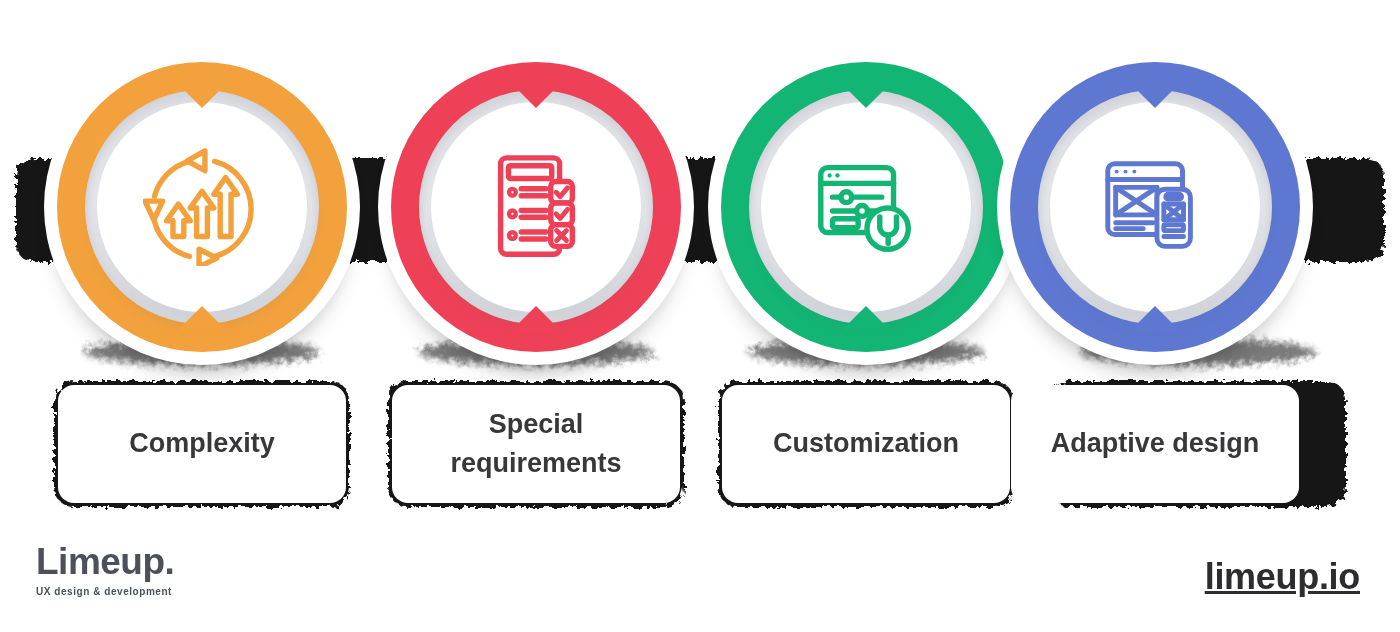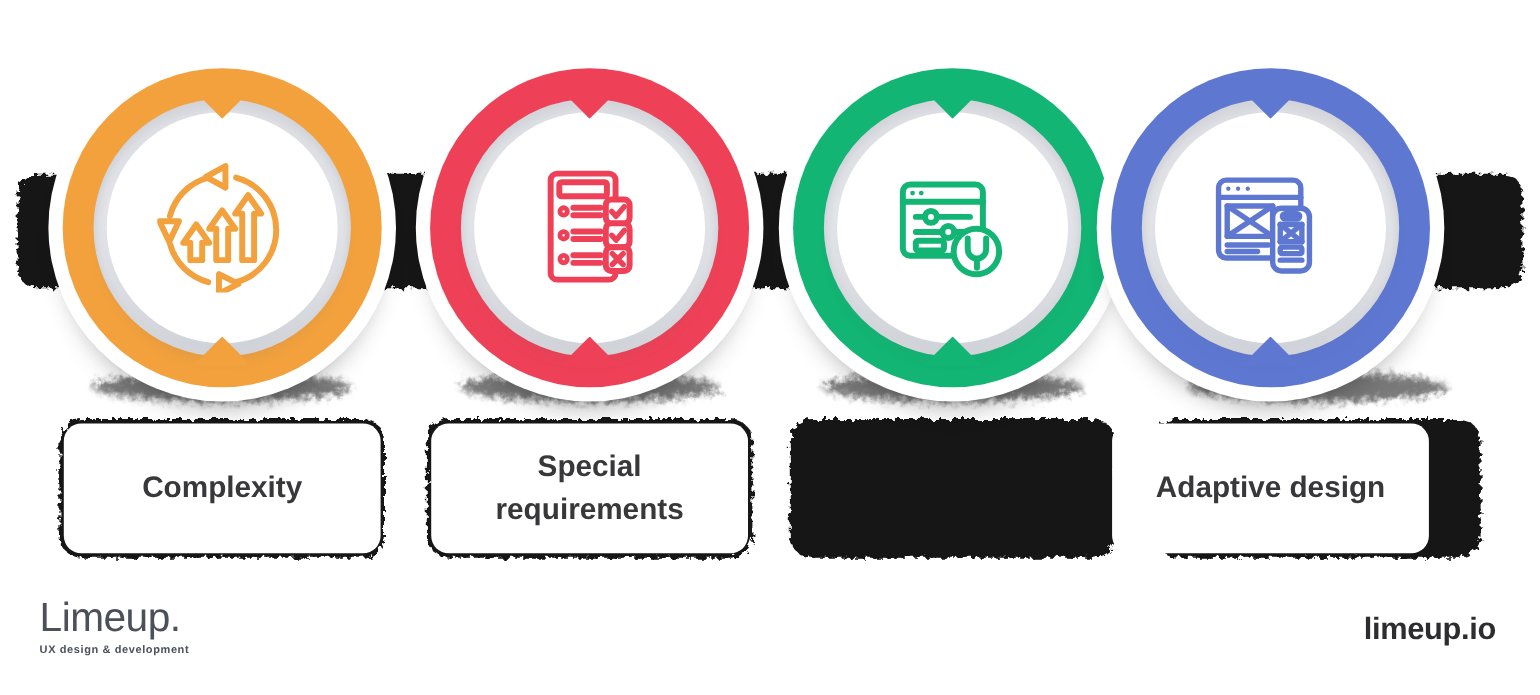--- a/index.html
+++ b/index.html
@@ -53,25 +53,25 @@
     background:#ffffff;border-radius:16px;
     display:flex;align-items:center;justify-content:center;
   }
   .card span{
     display:block;max-width:235px;text-align:center;
     font-size:27px;font-weight:700;line-height:1.45;color:#38383a;
   }
 
   
   .logo{position:absolute;left:36px;top:541px;z-index:2;color:#4b505b;}
-  .logo .word{font-size:37px;font-weight:400;letter-spacing:-.5px;}
+  .logo .word{font-size:37px;font-weight:700;letter-spacing:-.5px;}
   .logo .tagline{font-size:10px;font-weight:700;letter-spacing:.55px;margin-top:3px;}
   .site{
     position:absolute;right:40px;top:556px;z-index:2;
-    font-size:28px;font-weight:700;letter-spacing:-.3px;color:#2d2d30;
+    font-size:36px;font-weight:700;letter-spacing:-.3px;color:#2d2d30;text-decoration:underline;
   }
 
   svg.icon{display:block;}
 </style>
 </head>
 <body>
 
 <div class="stage">
 
   <svg class="bg-svg" width="1400" height="632" viewBox="0 0 1400 632">
@@ -184,20 +184,23 @@
           <line x1="26" y1="64" x2="76" y2="64"></line>
           <circle cx="56" cy="64" r="5.5" fill="#fff"></circle>
           <rect x="26" y="72" width="26" height="9" rx="2"></rect>
 
           <circle cx="82" cy="82" r="21" fill="#fff"></circle>
           <path d="M74 70 v10 a8.5 8.5 0 0 0 17 0 v-10"></path>
           <path d="M82.5 89 v8"></path>
         </svg>
       </div>
     </div>
+    <div class="card">
+      <span>Customization</span>
+    </div>
   </div>
 
   <div class="step s4" style="--c: #5E78D2;">
     <div class="ring">
       <div class="inner">
         <div class="inner2"></div>
       </div>
       <div class="tri tri-top"></div>
       <div class="tri tri-bottom"></div>
       <div class="icon-wrap">

